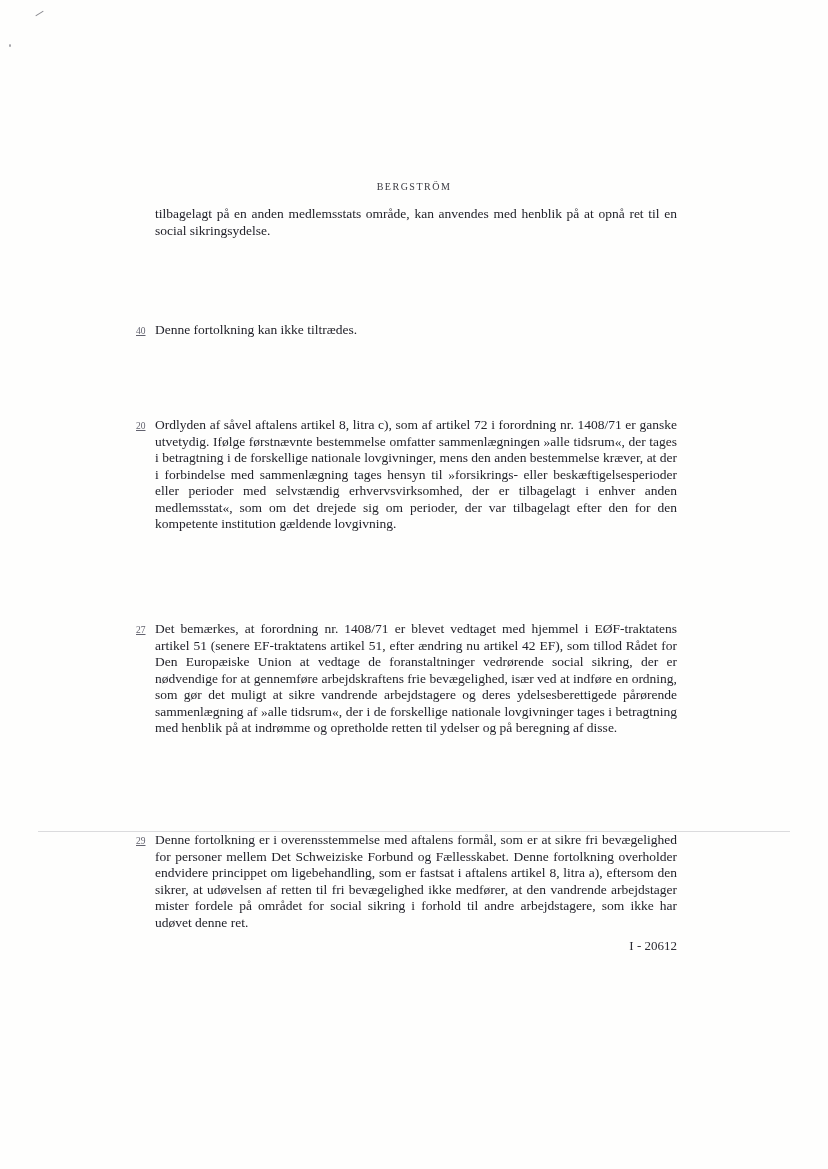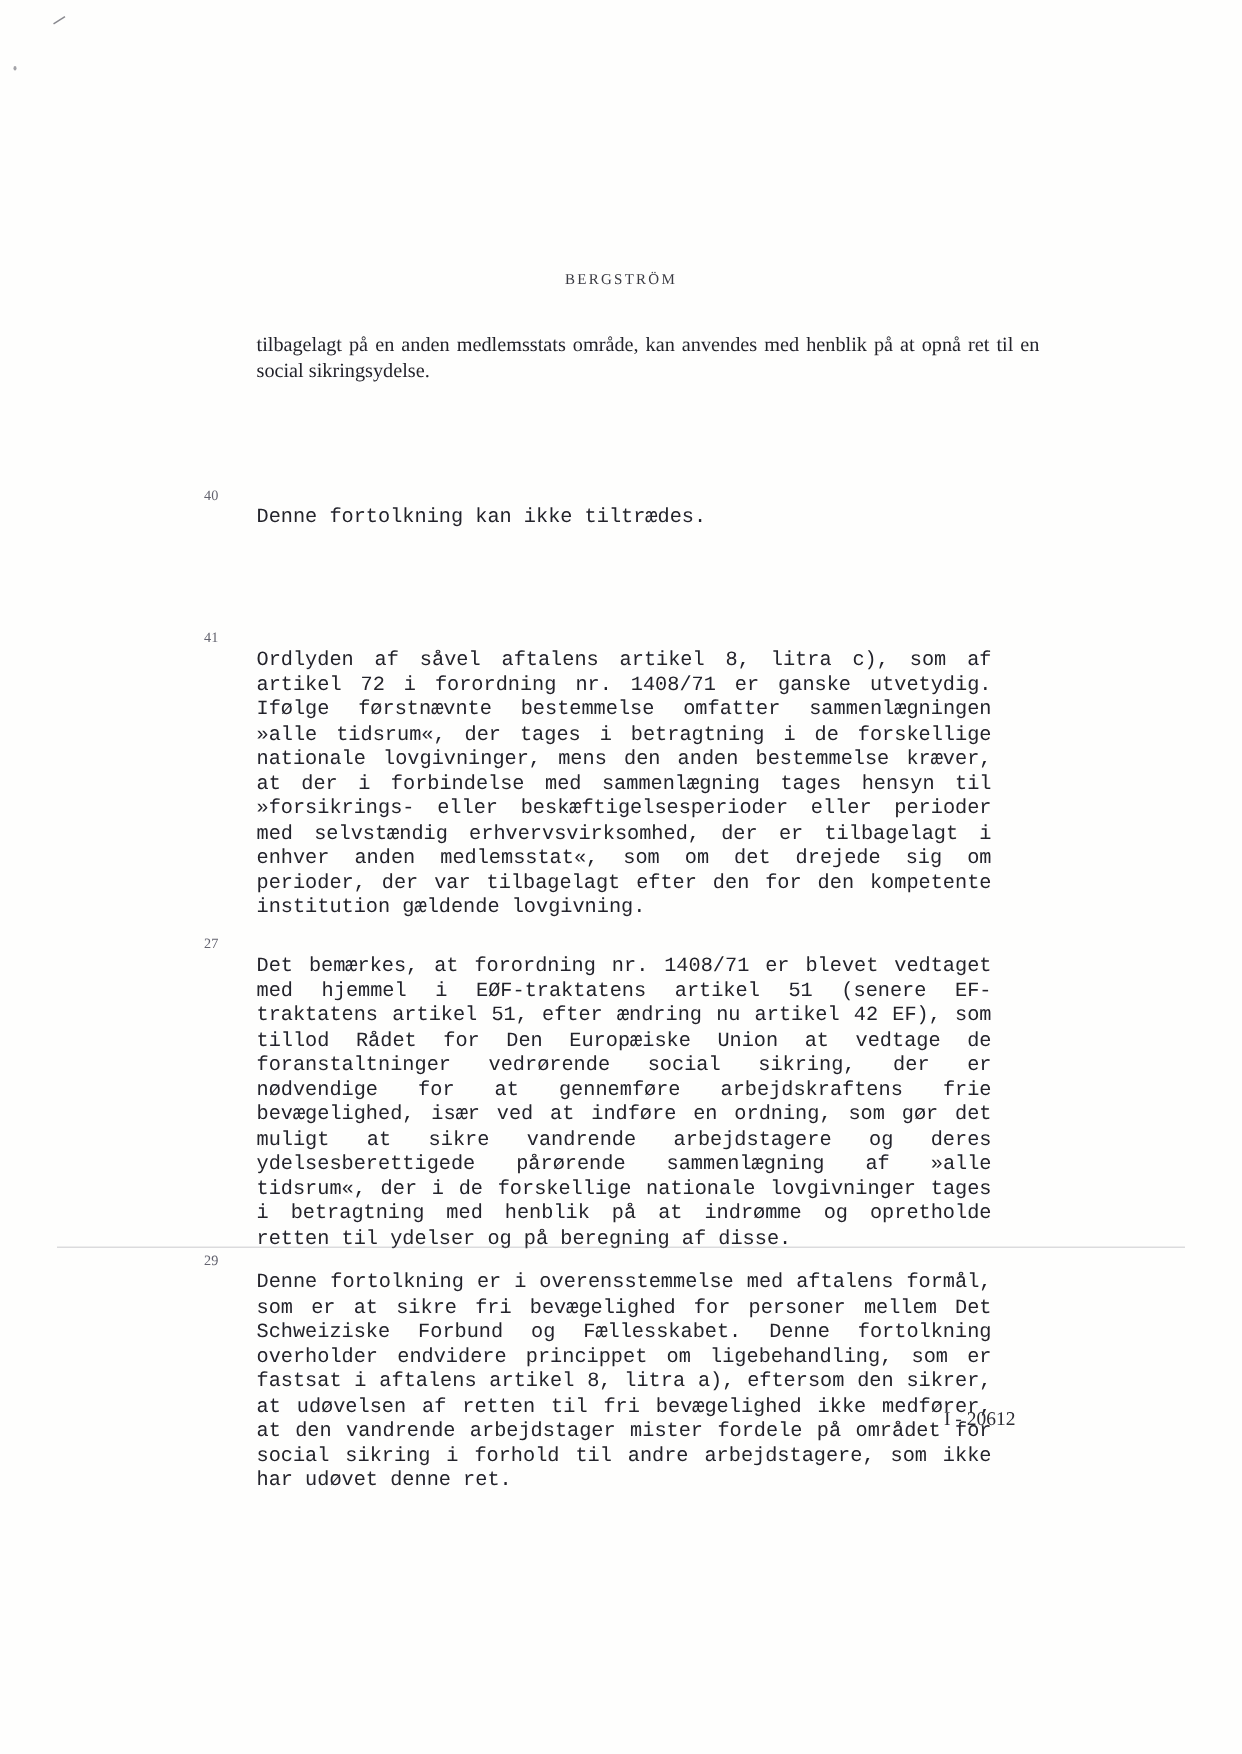--- a/index.html
+++ b/index.html
@@ -25,43 +25,43 @@
     font-size: 10px;
     letter-spacing: 1.5px;
     color: #3a3a42;
     font-family: "Liberation Serif", "DejaVu Serif", serif;
   }
   .intro {
     position: absolute;
     top: 206px;
     left: 155px;
     width: 522px;
-    margin: 16px;
+    margin: 0;
     font-size: 13.5px;
     line-height: 16.5px;
     text-align: justify;
   }
   .para {
     position: absolute;
     left: 155px;
     width: 522px;
   }
   .para .num {
     position: absolute;
     left: -19px;
     top: 3.5px;
     font-size: 9.5px;
     color: #62626e;
+    text-decoration: underline;
   }
   .para .ptext {
-    margin: 16px;
+    margin: 0;
     font-size: 13.5px;
     line-height: 16.5px;
     text-align: justify;
-    font-family: Liberation Mono, monospace;
   }
   .para-40 { top: 322px; }
   .para-41 { top: 417px; }
   .para-42 { top: 621px; }
   .para-43 { top: 832px; }
   .scan-line {
     position: absolute;
     top: 831px;
     left: 38px;
     width: 752px;
@@ -110,21 +110,21 @@
   <div class="running-header">BERGSTRÖM</div>
 
   <p class="intro">tilbagelagt på en anden medlemsstats område, kan anvendes med henblik på at opnå ret til en social sikringsydelse.</p>
 
   <div class="para para-40">
     <span class="num">40</span>
     <p class="ptext">Denne fortolkning kan ikke tiltrædes.</p>
   </div>
 
   <div class="para para-41">
-    <span class="num">41</span>
+    <span class="num">20</span>
     <p class="ptext">Ordlyden af såvel aftalens artikel 8, litra c), som af artikel 72 i forordning nr. 1408/71 er ganske utvetydig. Ifølge førstnævnte bestemmelse omfatter sammenlægningen »alle tidsrum«, der tages i betragtning i de forskellige nationale lovgivninger, mens den anden bestemmelse kræver, at der i forbindelse med sammenlægning tages hensyn til »forsikrings- eller beskæftigelsesperioder eller perioder med selvstændig erhvervsvirksomhed, der er tilbagelagt i enhver anden medlemsstat«, som om det drejede sig om perioder, der var tilbagelagt efter den for den kompetente institution gældende lovgivning.</p>
   </div>
 
   <div class="para para-42">
     <span class="num">27</span>
     <p class="ptext">Det bemærkes, at forordning nr. 1408/71 er blevet vedtaget med hjemmel i EØF-traktatens artikel 51 (senere EF-traktatens artikel 51, efter ændring nu artikel 42 EF), som tillod Rådet for Den Europæiske Union at vedtage de foranstaltninger vedrørende social sikring, der er nødvendige for at gennemføre arbejdskraftens frie bevægelighed, især ved at indføre en ordning, som gør det muligt at sikre vandrende arbejdstagere og deres ydelsesberettigede pårørende sammenlægning af »alle tidsrum«, der i de forskellige nationale lovgivninger tages i betragtning med henblik på at indrømme og opretholde retten til ydelser og på beregning af disse.</p>
   </div>
 
   <div class="scan-line"></div>
 

